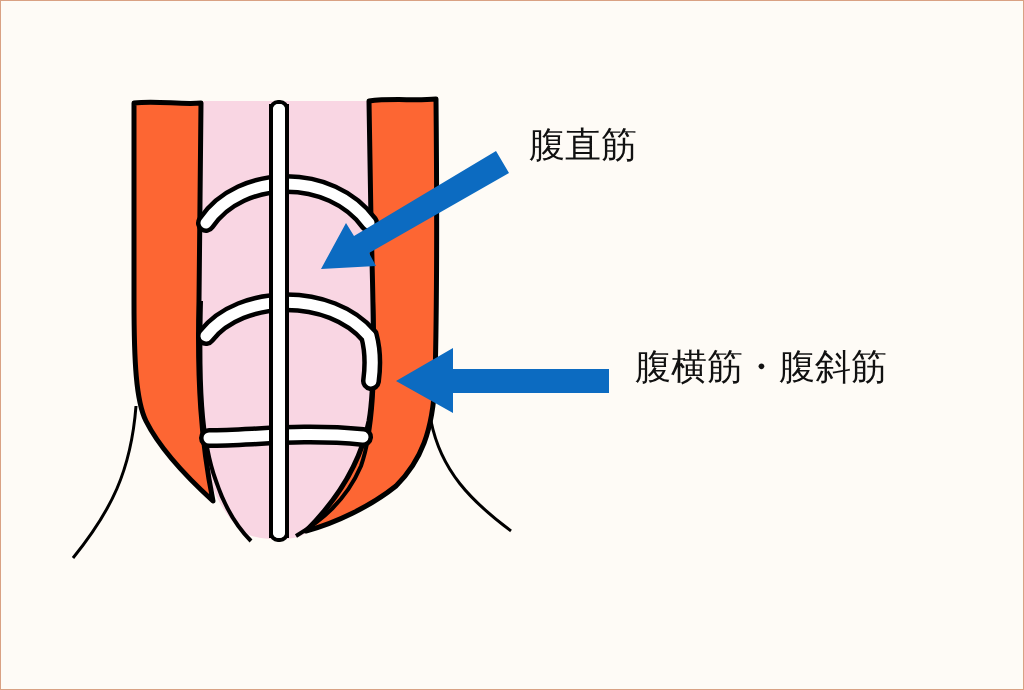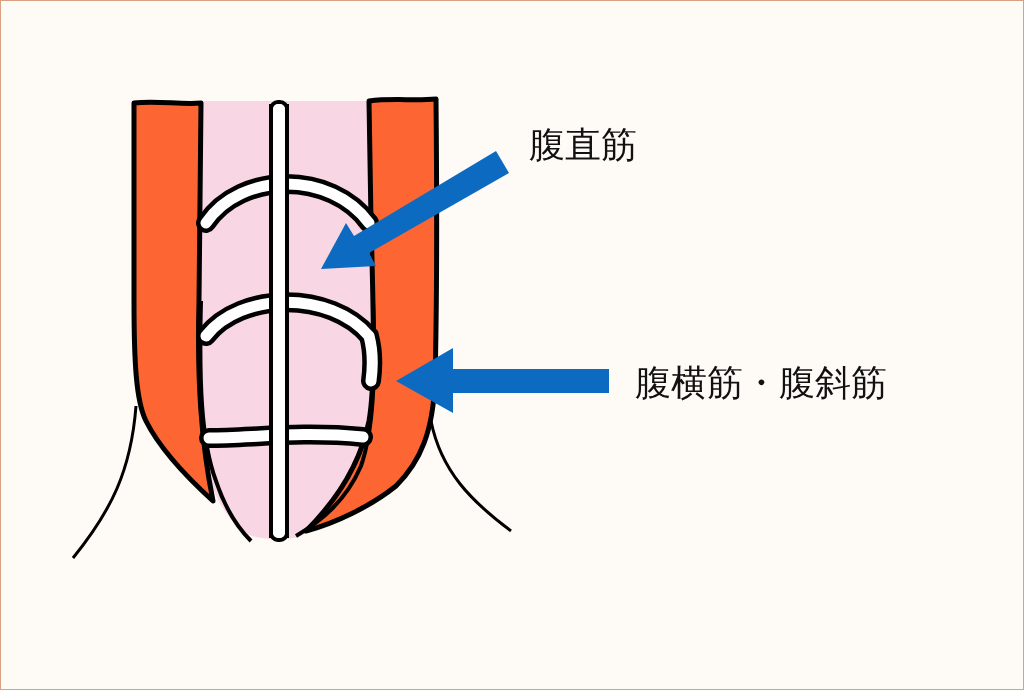--- a/index.html
+++ b/index.html
@@ -8,21 +8,21 @@
       position: absolute; left: 0; top: 0; width: 1022px; height: 688px;
       border: 1px solid #d9a183; background: #fefbf6;
     }
     svg.diagram { position: absolute; left: 0; top: 0; }
     .label {
       position: absolute; color: #111;
       font-family: "DejaVu Sans", "Liberation Sans", sans-serif;
       white-space: nowrap; letter-spacing: 0px;
     }
     .label-top { left: 528px; top: 120px; font-size: 36px; }
-    .label-bottom { left: 634px; top: 358px; font-size: 36px; }
+    .label-bottom { left: 634px; top: 342px; font-size: 36px; }
   </style>
 </head>
 <body>
 
 <div class="frame">
   <svg class="diagram" width="1024" height="690" viewBox="0 0 1024 690">
 
     <path d="M135 405 C130 470 110 510 72 557" fill="none" stroke="#000" stroke-width="3"></path>
     <path d="M430 420 C440 470 470 500 510 530" fill="none" stroke="#000" stroke-width="3"></path>
 

